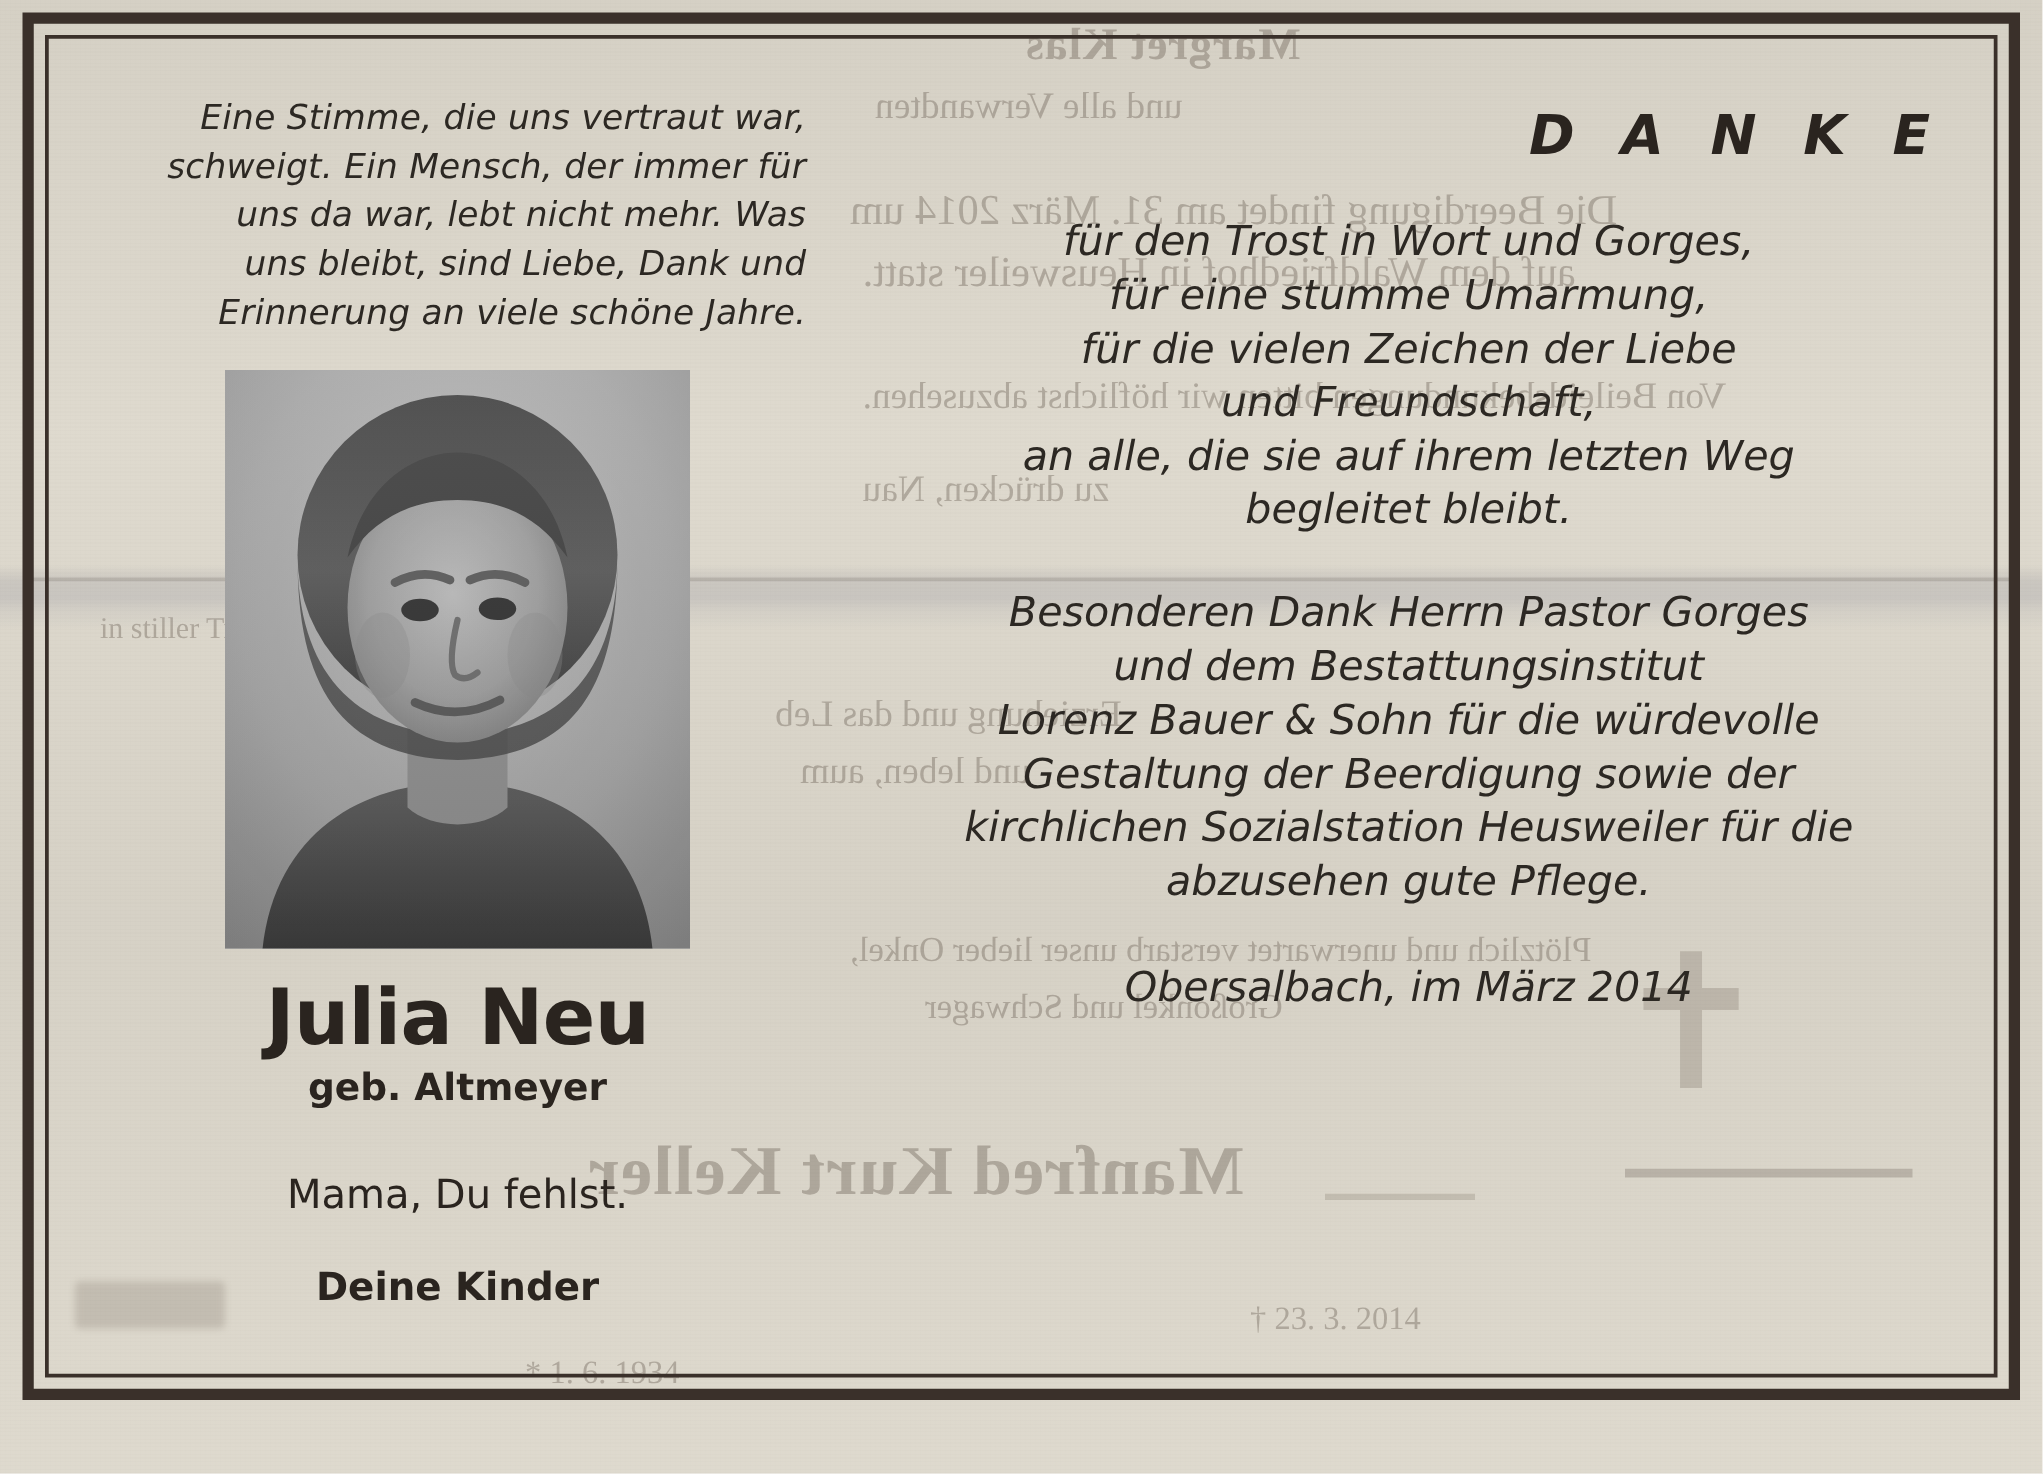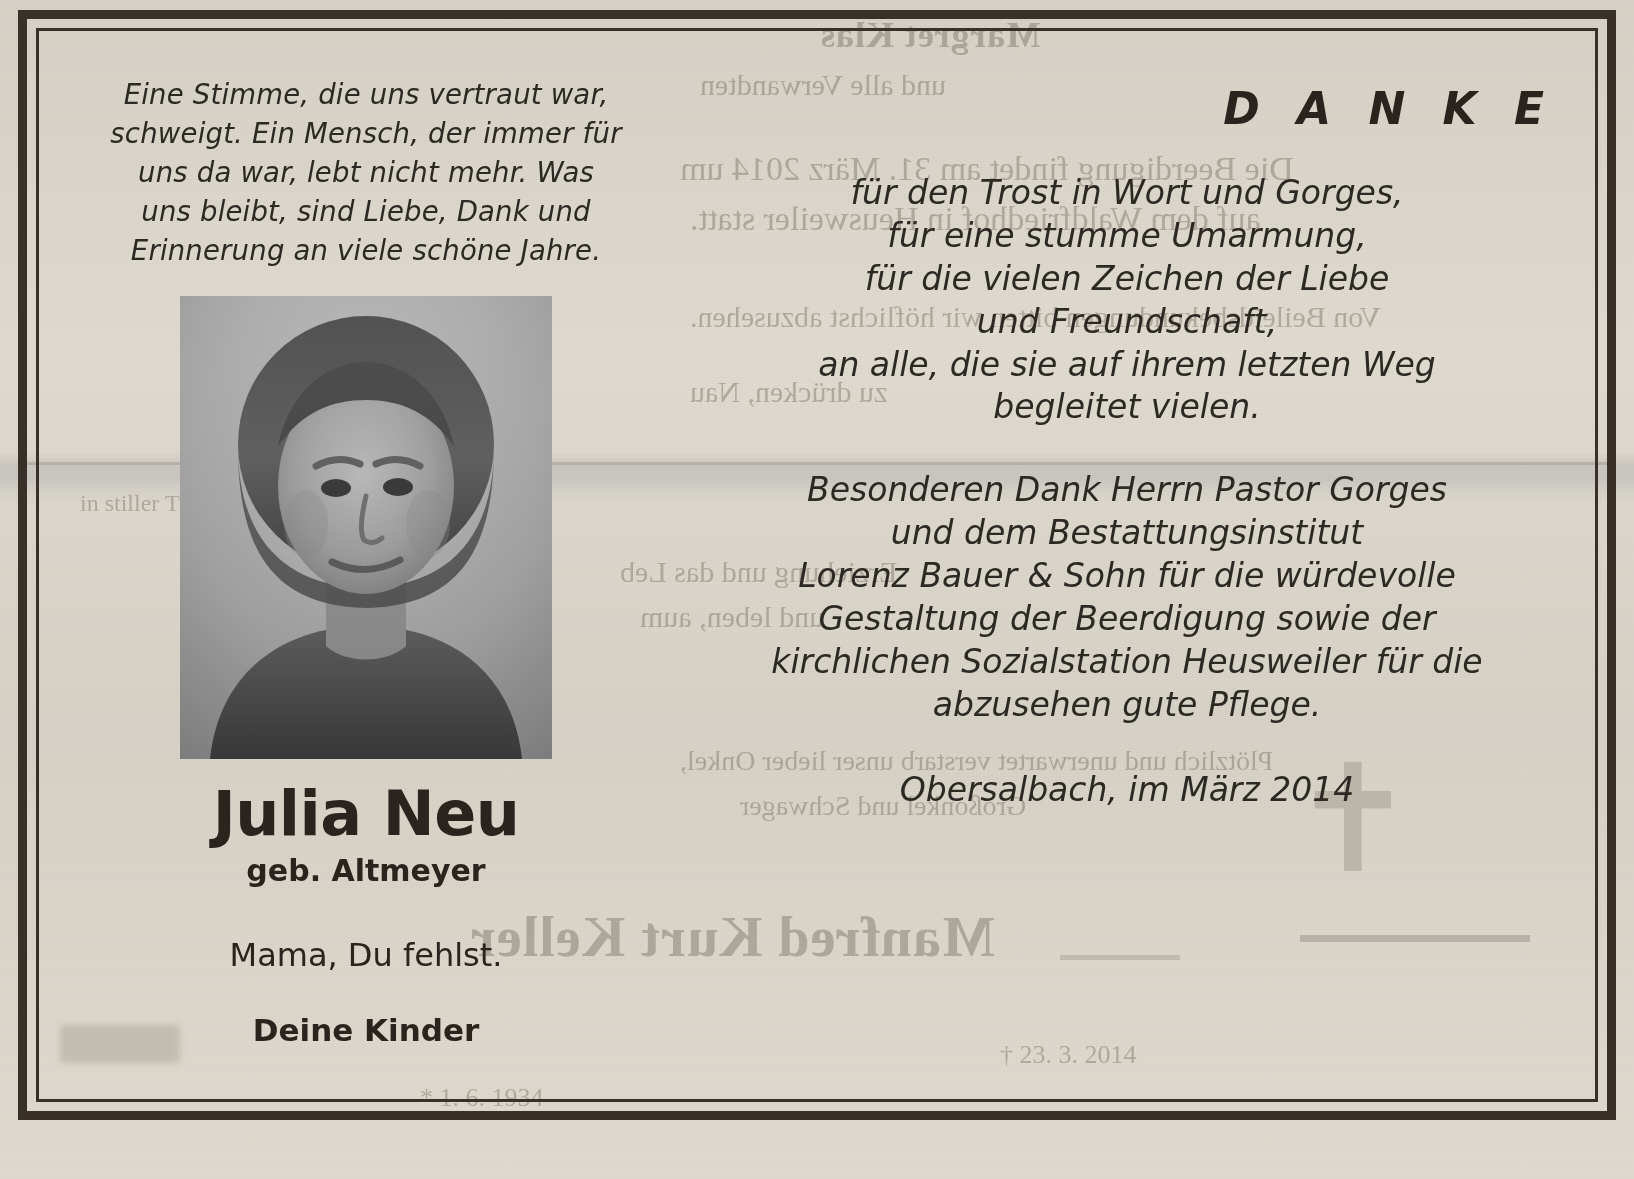--- a/index.html
+++ b/index.html
@@ -104,21 +104,21 @@
     box-sizing: border-box;
     text-align: center;
   }
   #verse {
     font-family: "DejaVu Sans", sans-serif;
     font-style: italic;
     font-size: 27.5px;
     line-height: 1.42;
     color: #2c2823;
     letter-spacing: .2px;
-    text-align: center;
+    text-align: right;
     margin: 0 24px;
   }
   #portrait-wrap {
     margin-top: 26px;
     display: flex;
     justify-content: center;
   }
   
   #portrait {
     width: 372px;
@@ -303,21 +303,21 @@
         <div id="right-col">
 
           <div id="danke">D A N K E</div>
 
           <div id="thanks-list" class="rtext">
             <div>für den Trost in Wort und Gorges,</div>
             <div>für eine stumme Umarmung,</div>
             <div>für die vielen Zeichen der Liebe</div>
             <div>und Freundschaft,</div>
             <div>an alle, die sie auf ihrem letzten Weg</div>
-            <div>begleitet vielen.</div>
+            <div>begleitet bleibt.</div>
           </div>
 
           <div id="thanks-special" class="rtext">
             <div>Besonderen Dank Herrn Pastor Gorges</div>
             <div>und dem Bestattungsinstitut</div>
             <div>Lorenz Bauer &amp; Sohn für die würdevolle</div>
             <div>Gestaltung der Beerdigung sowie der</div>
             <div>kirchlichen Sozialstation Heusweiler für die</div>
             <div>abzusehen gute Pflege.</div>
           </div>

